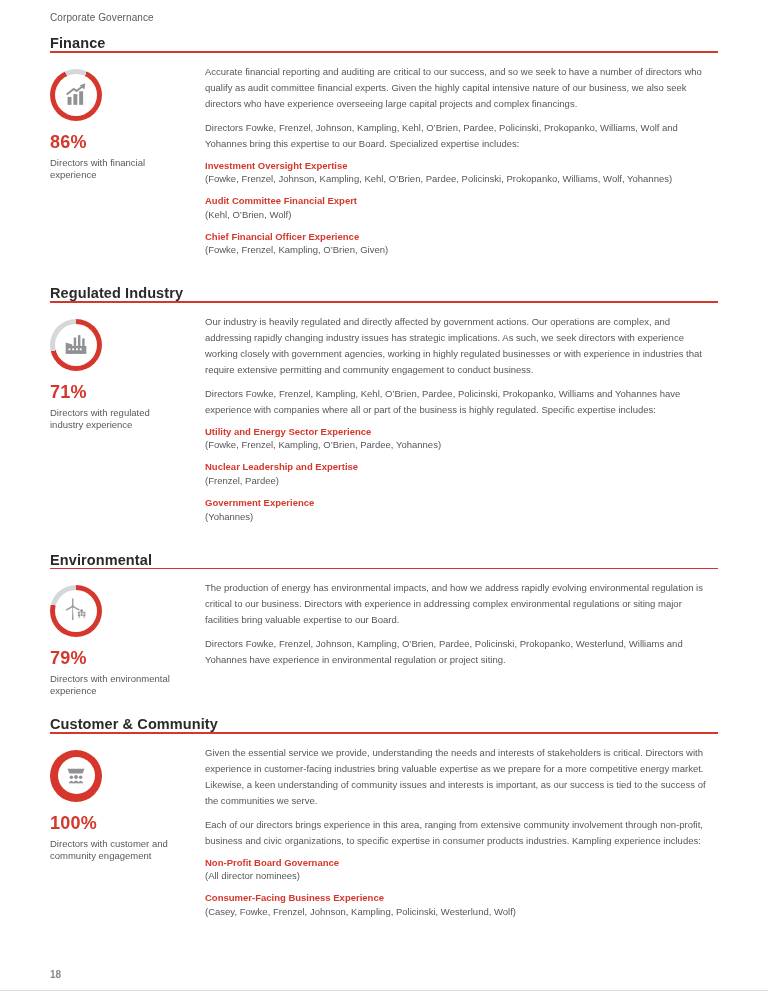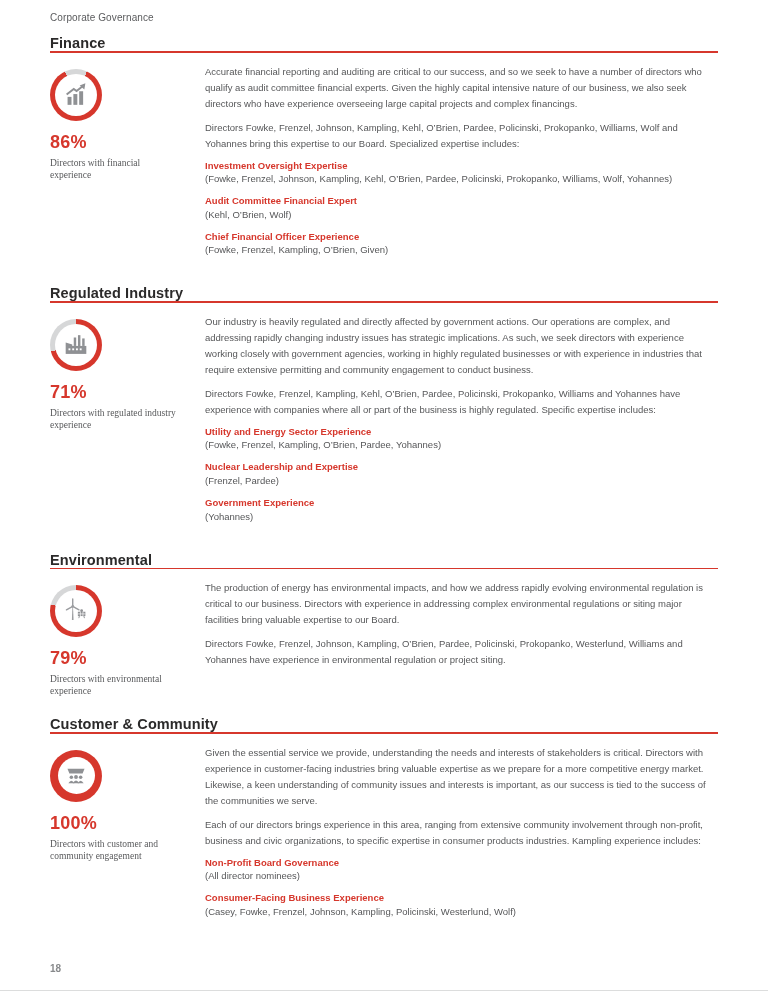--- a/index.html
+++ b/index.html
@@ -28,32 +28,32 @@
   .ring-inner{
     width:42px;height:42px;border-radius:50%;background:#ffffff;
     display:flex;align-items:center;justify-content:center;
   }
   .ring.thick .ring-inner{width:37px;height:37px;}
   .ring-inner svg{display:block;}
   .stat-value{
     margin-top:11px;font-size:18px;font-weight:bold;color:#d6372c;letter-spacing:.2px;
   }
   .stat-caption{
-    margin-top:4px;font-size:9.5px;line-height:12px;color:#58595b;max-width:130px;font-family:Liberation Serif, serif;
+    margin-top:4px;font-size:9.5px;line-height:12px;color:#58595b;max-width:130px;
   }
   .text-col p{
     margin:0 0 8px 0;font-size:9.5px;line-height:16px;color:#565759;
   }
   .exp{margin:0 0 8px 0;}
   .exp h3{
     margin:0;font-size:9.5px;line-height:11.6px;font-weight:bold;color:#d6372c;
   }
   .exp p{margin:0;}
   .page-number{
-    position:absolute;left:50px;bottom:26px;font-size:10px;font-weight:bold;color:#87898b;
+    position:absolute;left:50px;bottom:20px;font-size:10px;font-weight:bold;color:#87898b;
   }
   .bottom-hairline{
     position:absolute;left:0;right:0;bottom:9px;height:1px;background:#dcdddd;
   }
 </style>
 </head>
 <body>
 
 <div class="page">
 

